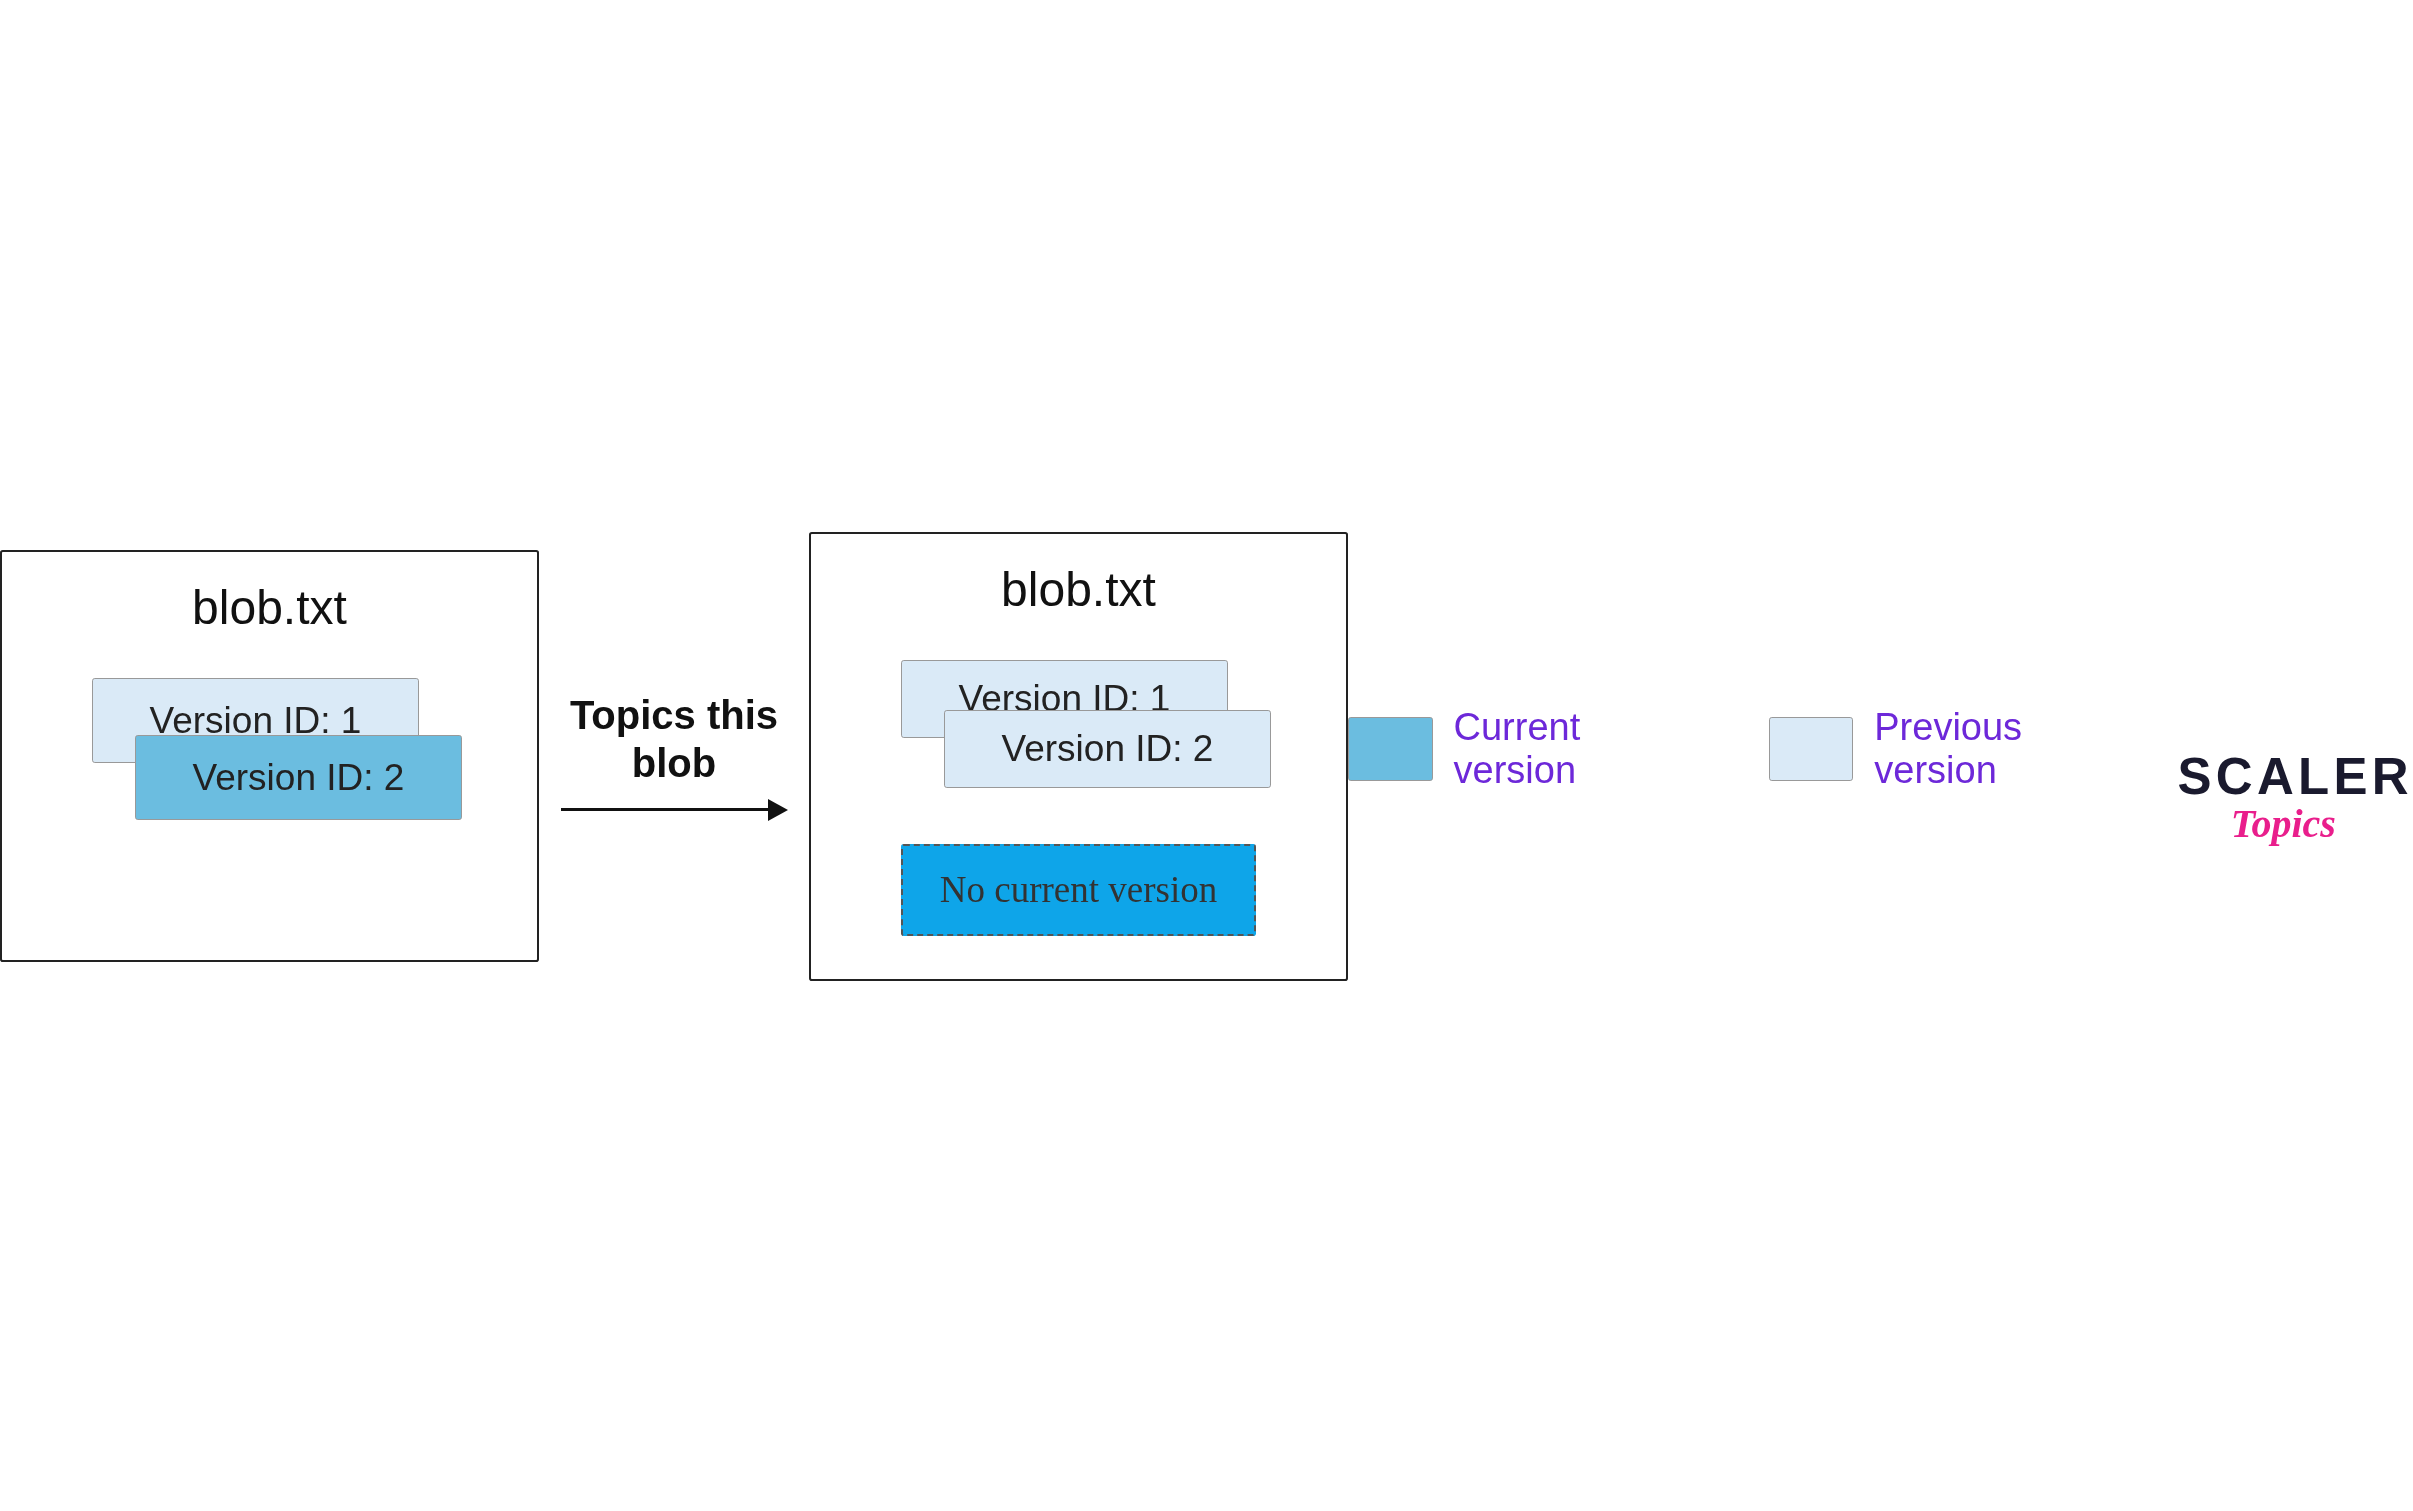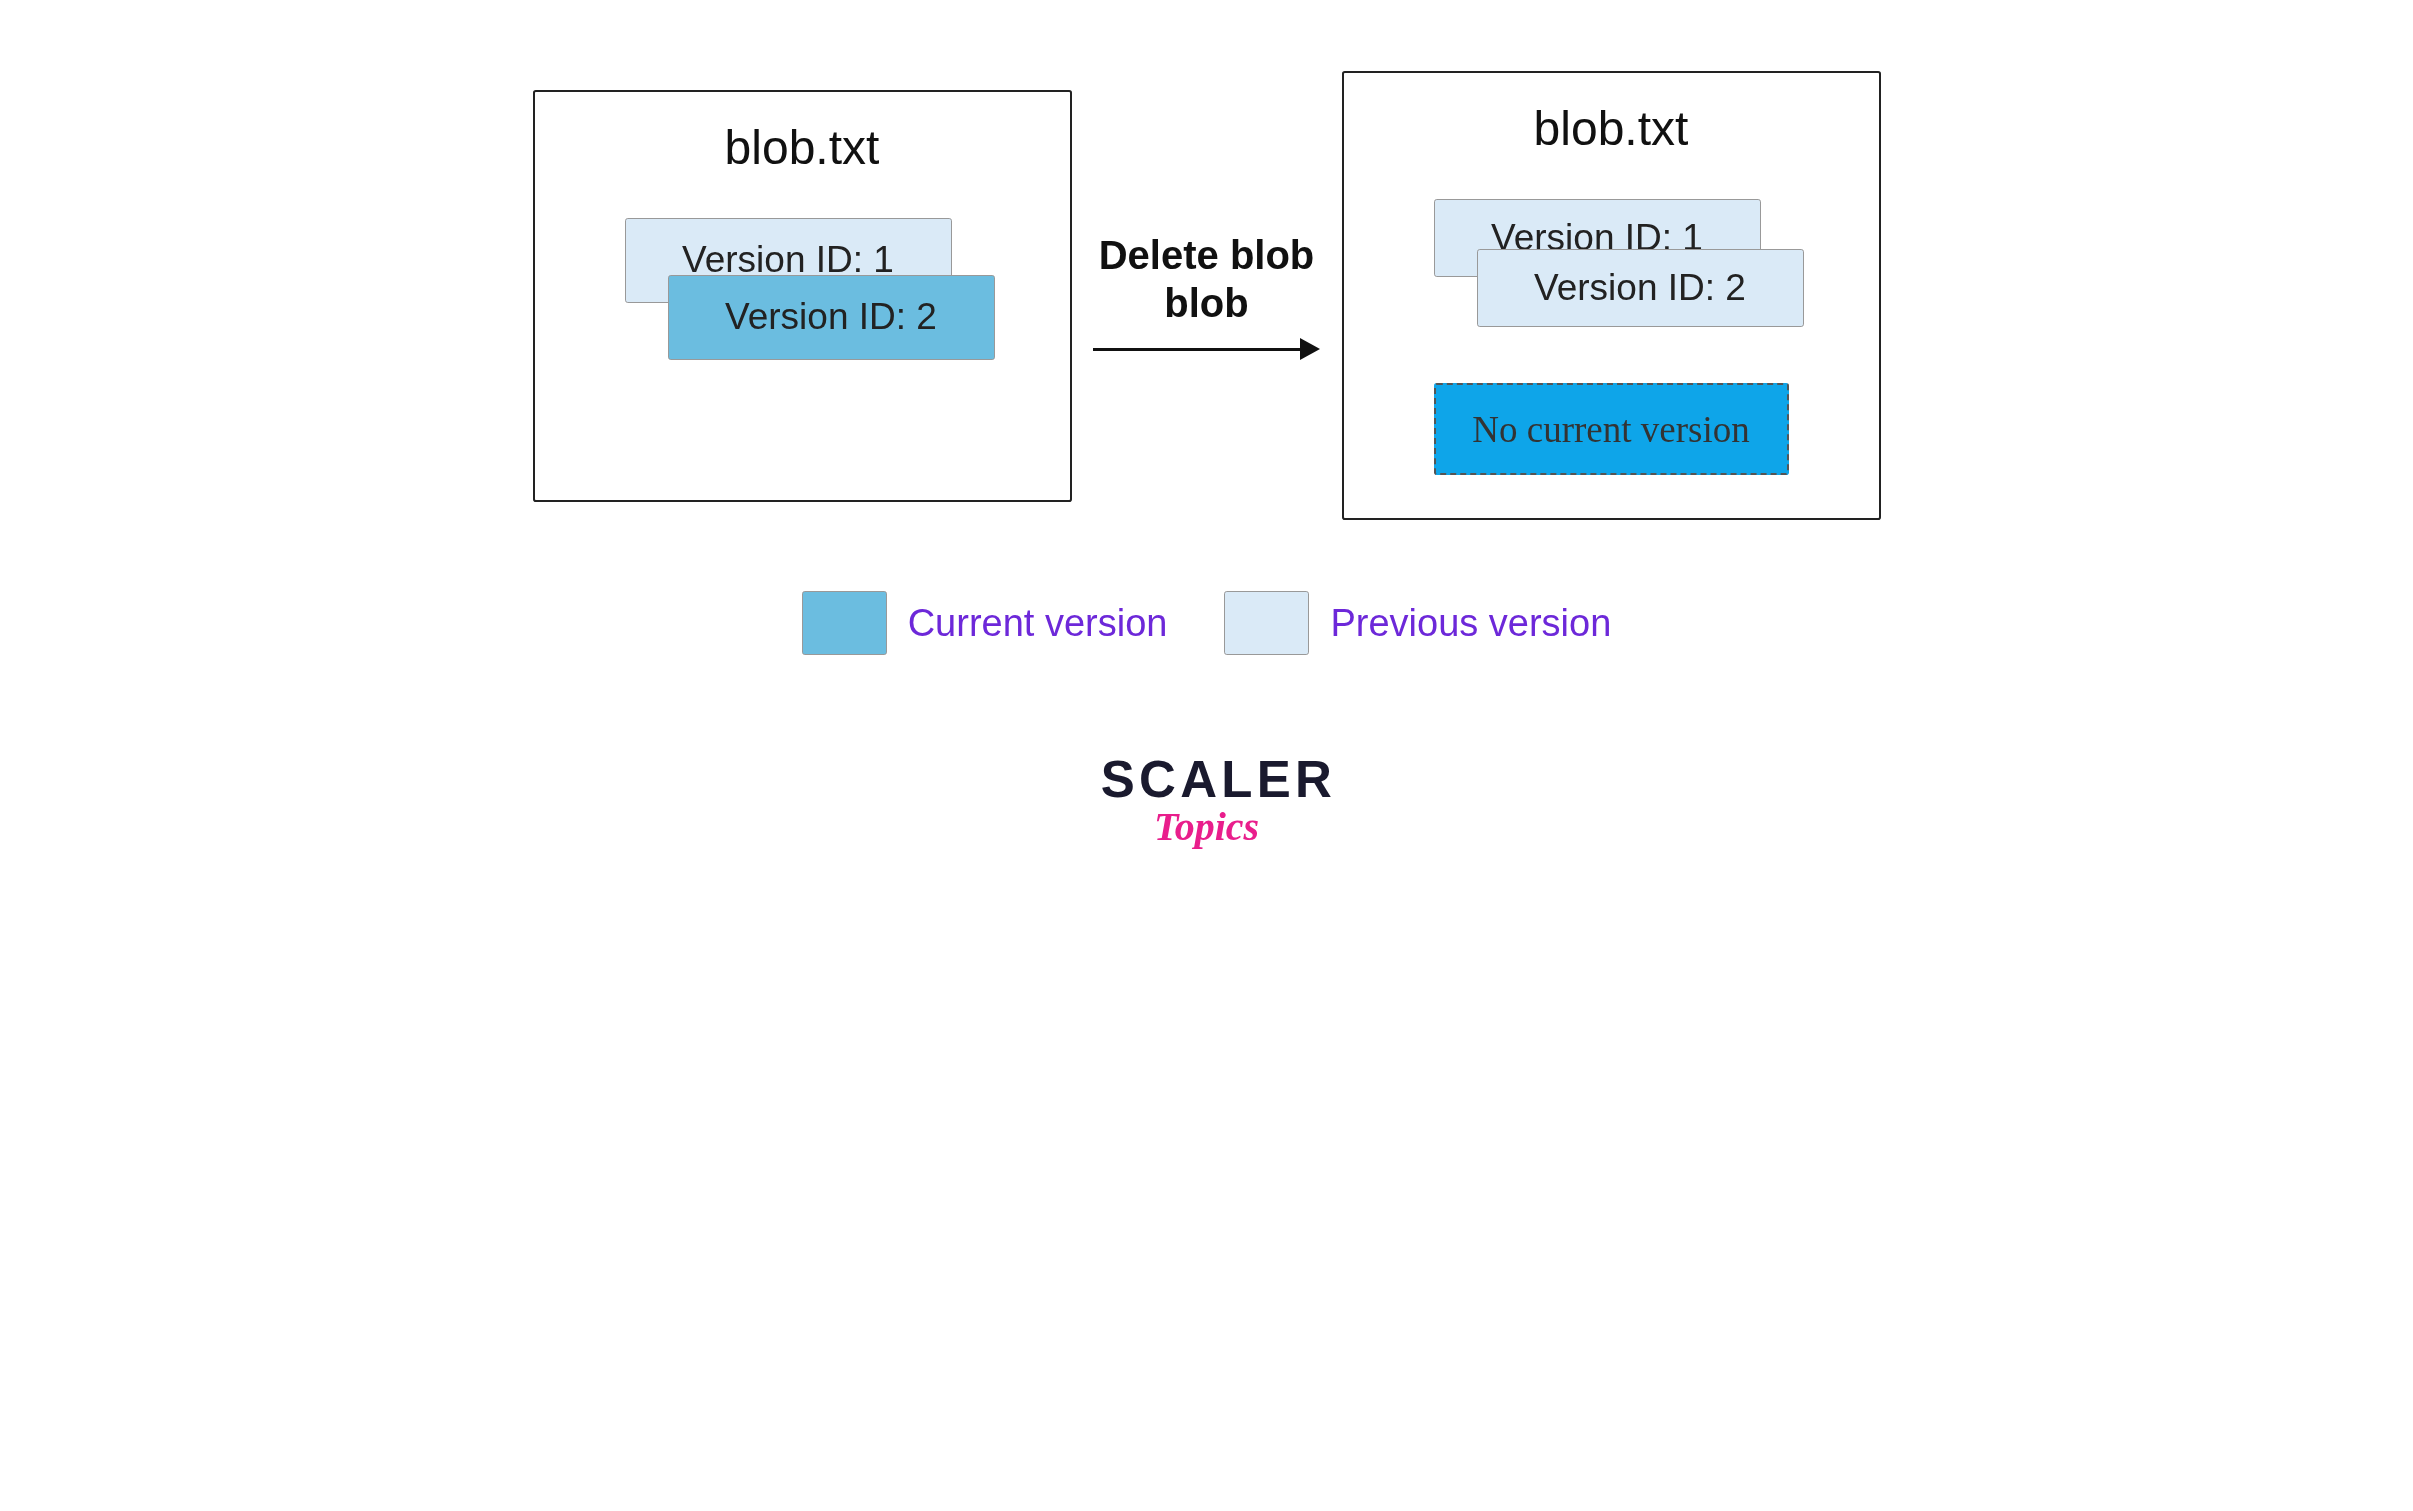--- a/index.html
+++ b/index.html
@@ -9,21 +9,21 @@
       background: #ffffff;
       font-family: Arial, sans-serif;
       position: relative;
       overflow: hidden;
     }
 
     .main-container {
       width: 100%;
       height: 100%;
       display: flex;
-      flex-direction: column;
+      flex-direction: row;
       align-items: center;
       justify-content: flex-start;
       padding-top: 71px;
     }
 
     
     .diagram-area {
       display: flex;
       align-items: center;
       justify-content: center;
@@ -250,21 +250,21 @@
           <span>Version ID: 1</span>
         </div>
         <div class="version-card current">
           <span>Version ID: 2</span>
         </div>
       </div>
     </div>
 
     <div class="arrow-section">
       <div class="arrow-label">
-        <span>Delete blob</span><br>
+        <span>Topics this</span><br>
         <span>blob</span>
       </div>
       <div class="arrow-line">
         <div class="arrow-shaft"></div>
         <div class="arrow-head"></div>
       </div>
     </div>
 
     <div class="blob-box">
       <div class="blob-title">blob.txt</div>

